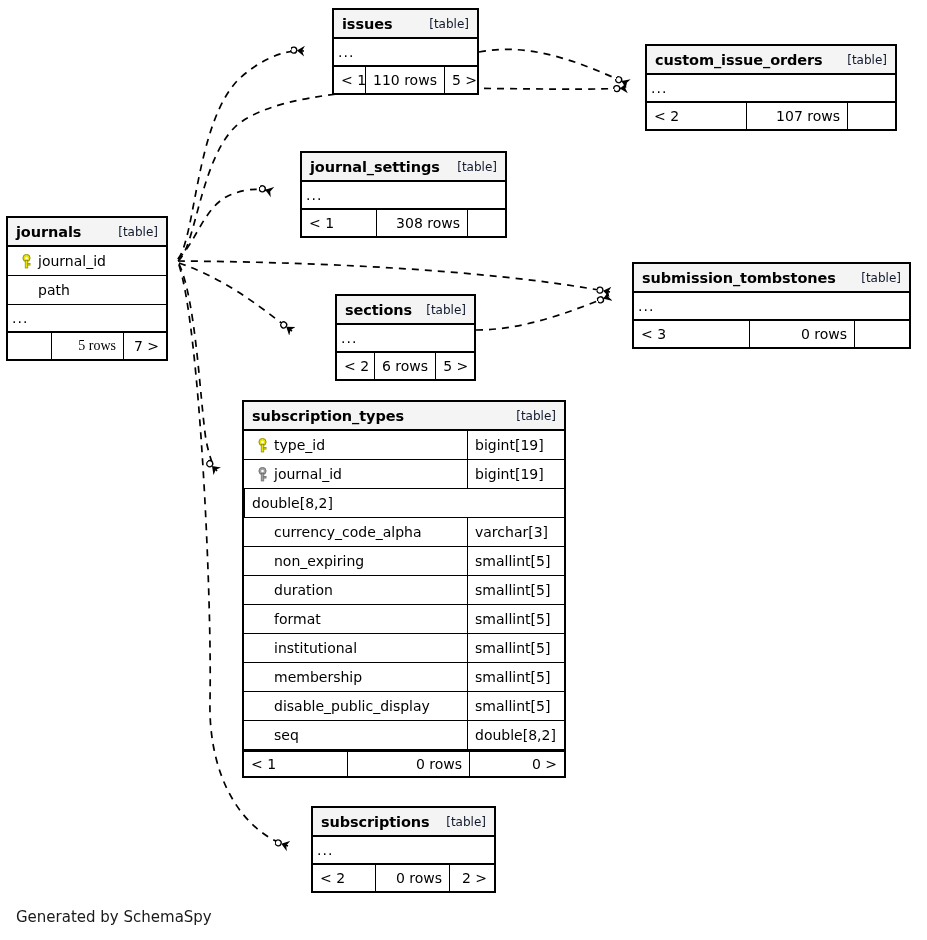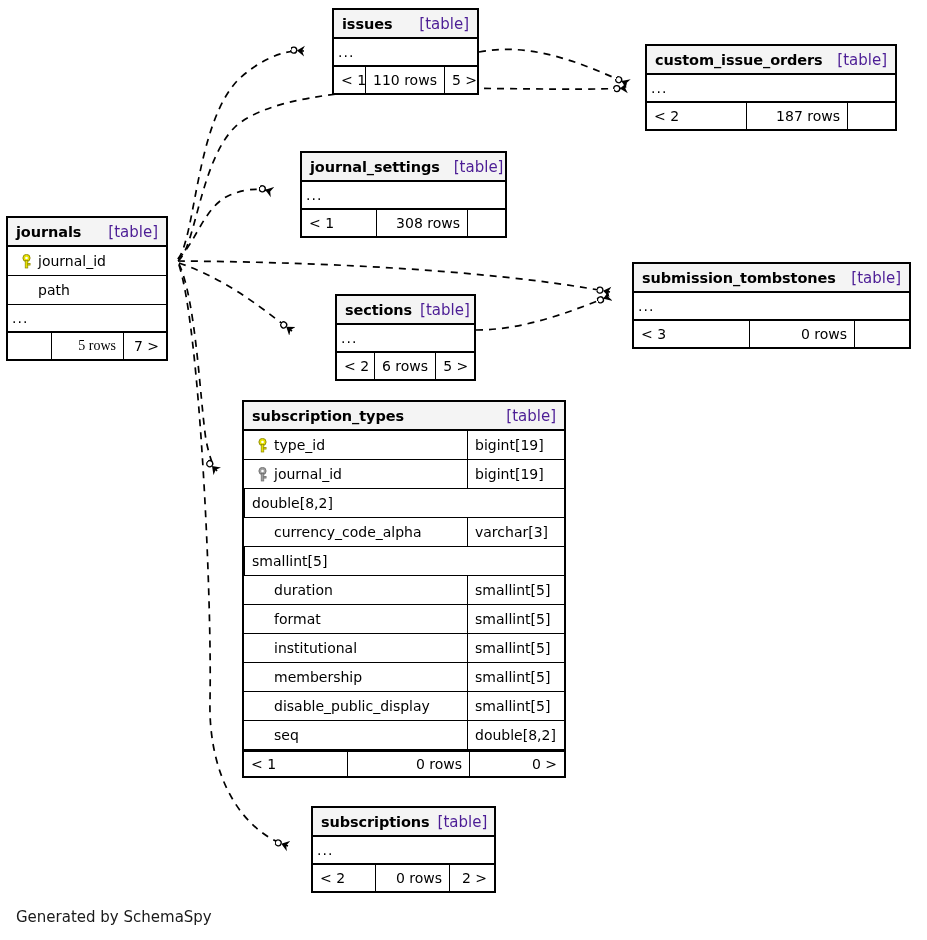--- a/index.html
+++ b/index.html
@@ -49,22 +49,22 @@
     white-space: nowrap;
   }
   .node-title {
     font-weight: bold;
     font-size: 14.5px;
     letter-spacing: -0.1px;
   }
   .node-tag {
     margin-left: auto;
     padding-left: 14px;
-    font-size: 15px;
-    color: #4c1d95;
+    font-size: 12px;
+    color: #0f172a;
   }
   .node-tag.tight { padding-left: 8px; }
 
   
   .col-row {
     display: flex;
     align-items: center;
     height: 29px;
     border-bottom: 1px solid #000000;
     box-sizing: border-box;
@@ -193,21 +193,21 @@
   </div>
 
   <div class="node" style="left:645px; top:44px; width:252px;">
     <div class="node-head">
       <span class="node-title">custom_issue_orders</span>
       <span class="node-tag">[table]</span>
     </div>
     <div class="ellipsis-row">...</div>
     <div class="foot-row">
       <div class="foot-cell fc-left" style="width:99px;">&lt; 2</div>
-      <div class="foot-cell fc-right" style="width:101px;">187 rows</div>
+      <div class="foot-cell fc-right" style="width:101px;">107 rows</div>
       <div class="foot-cell fc-right" style="flex:1 1 auto;"></div>
     </div>
   </div>
 
   <div class="node" style="left:300px; top:151px; width:207px;">
     <div class="node-head">
       <span class="node-title">journal_settings</span>
       <span class="node-tag">[table]</span>
     </div>
     <div class="ellipsis-row">...</div>
@@ -321,20 +321,24 @@
 
     <div class="col-row">
       <div class="col-name">
         <span class="keyslot"></span>
         <span class="col-label">currency_code_alpha</span>
       </div>
       <div class="col-type" style="width:97px;">varchar[3]</div>
     </div>
 
     <div class="col-row">
+      <div class="col-name">
+        <span class="keyslot"></span>
+        <span class="col-label">non_expiring</span>
+      </div>
       <div class="col-type" style="width:97px;">smallint[5]</div>
     </div>
 
     <div class="col-row">
       <div class="col-name">
         <span class="keyslot"></span>
         <span class="col-label">duration</span>
       </div>
       <div class="col-type" style="width:97px;">smallint[5]</div>
     </div>

